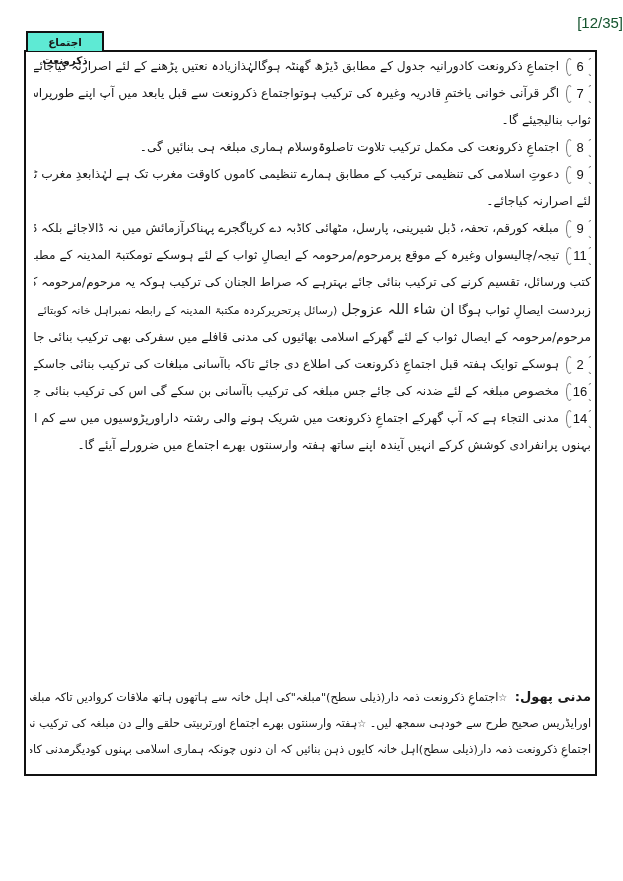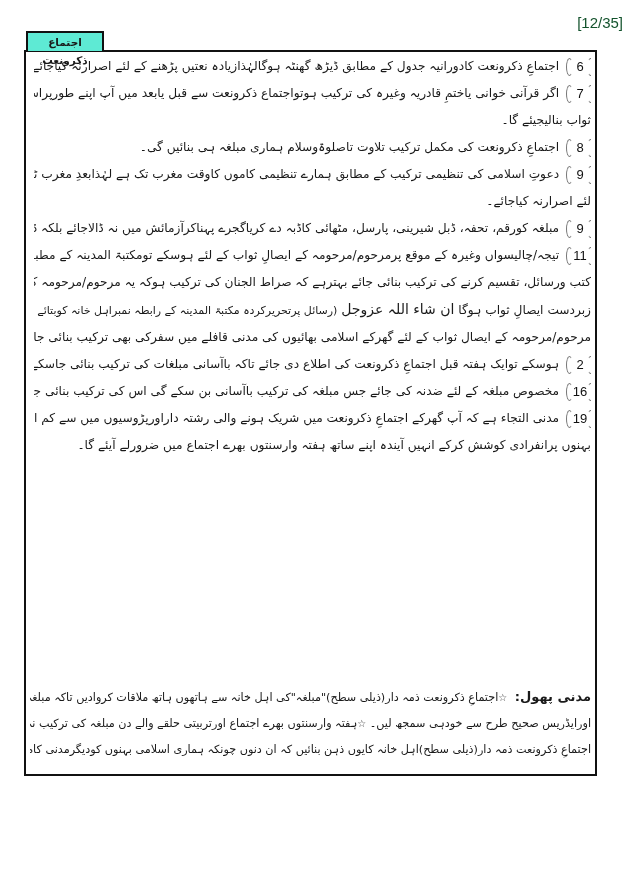--- a/index.html
+++ b/index.html
@@ -124,21 +124,21 @@
 
   <div class="item">
     <span class="line">
       <span class="badge">16</span>
       <span>مخصوص مبلغہ کے لئے ضدنہ کی جائے جس مبلغہ کی ترکیب باآسانی بن سکے گی اس کی ترکیب بنائی جائے گی۔</span>
     </span>
   </div>
 
   <div class="item">
     <span class="line">
-      <span class="badge">19</span>
+      <span class="badge">14</span>
       <span>مدنی التجاء ہے کہ آپ گھرکے اجتماعِ ذکرونعت میں شریک ہونے والی رشتہ داراورپڑوسیوں میں سے کم ازکم 3اسلامی</span>
     </span>
     <span class="line indent">بہنوں پرانفرادی کوشش کرکے انہیں آیندہ اپنے ساتھ ہفتہ وارسنتوں بھرے اجتماع میں ضرورلے آیئے گا۔</span>
   </div>
 </div>
 
 <div class="madani">
   <span class="line">
     <span class="madani-title">مدنی پھول:</span>
     <span class="star">☆</span><span>اجتماعِ ذکرونعت ذمہ دار(ذیلی سطح)"مبلغہ"کی اہل خانہ سے ہاتھوں ہاتھ ملاقات کروادیں تاکہ مبلغہ ان کانام، رابطہ نمبر</span>

